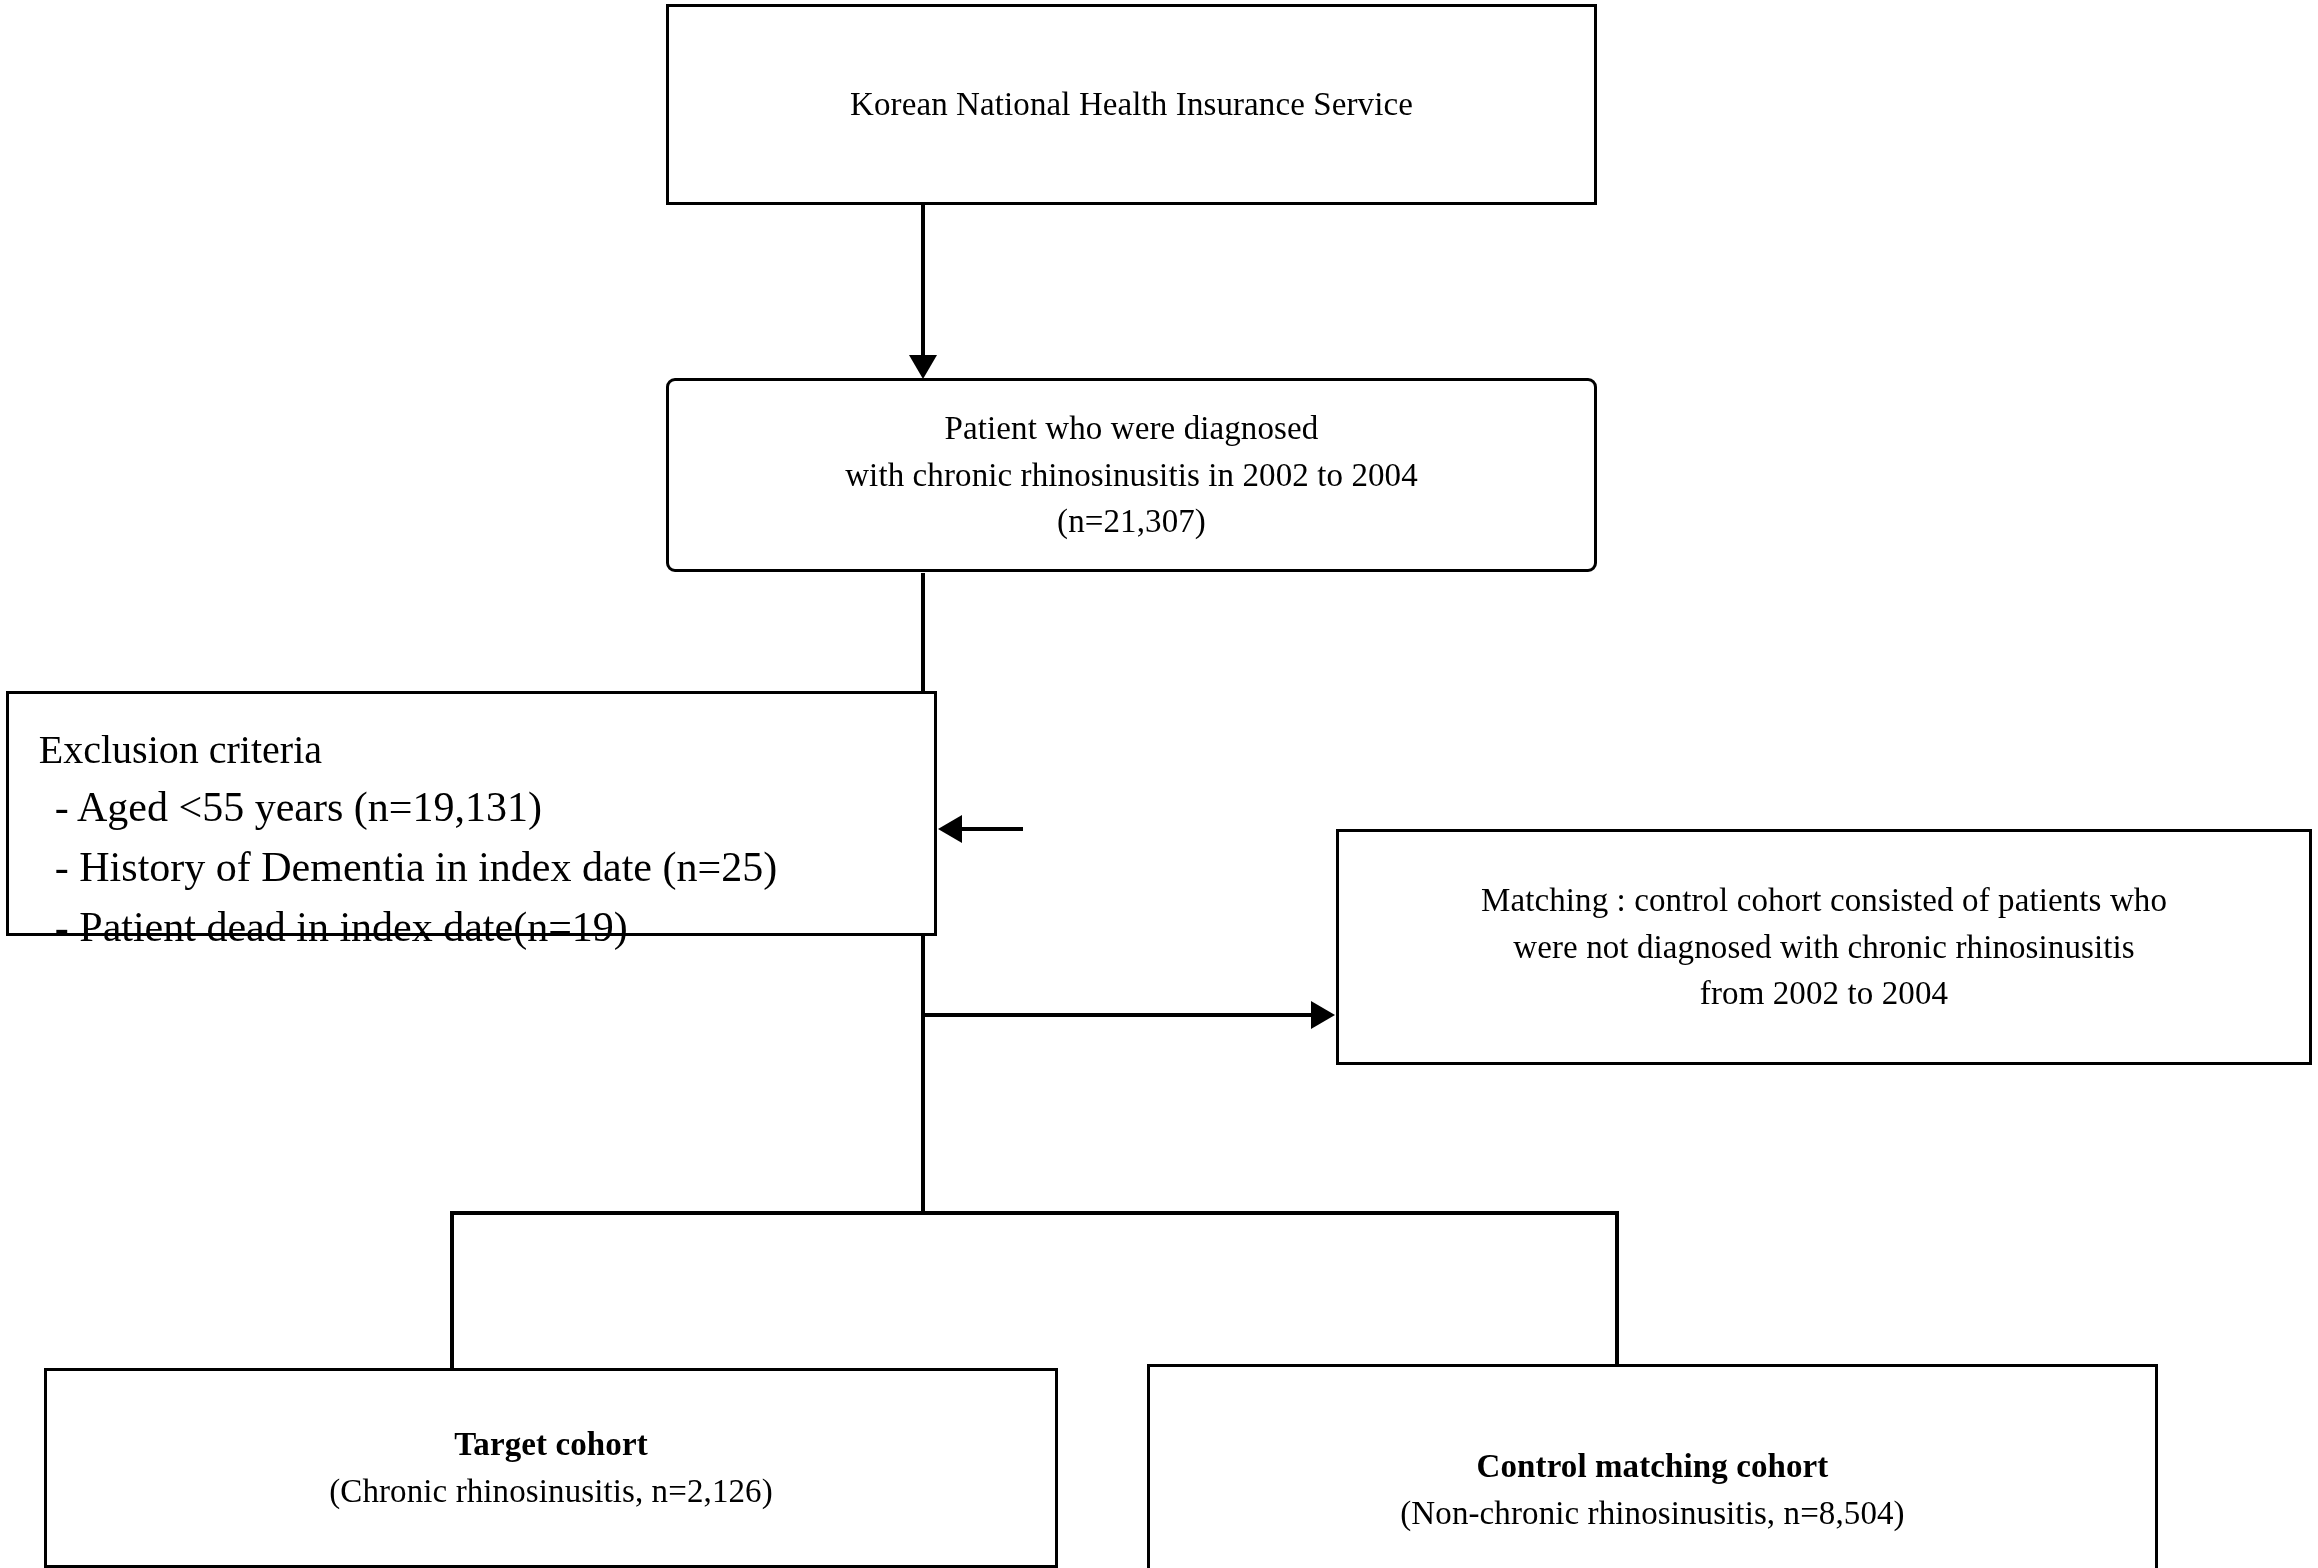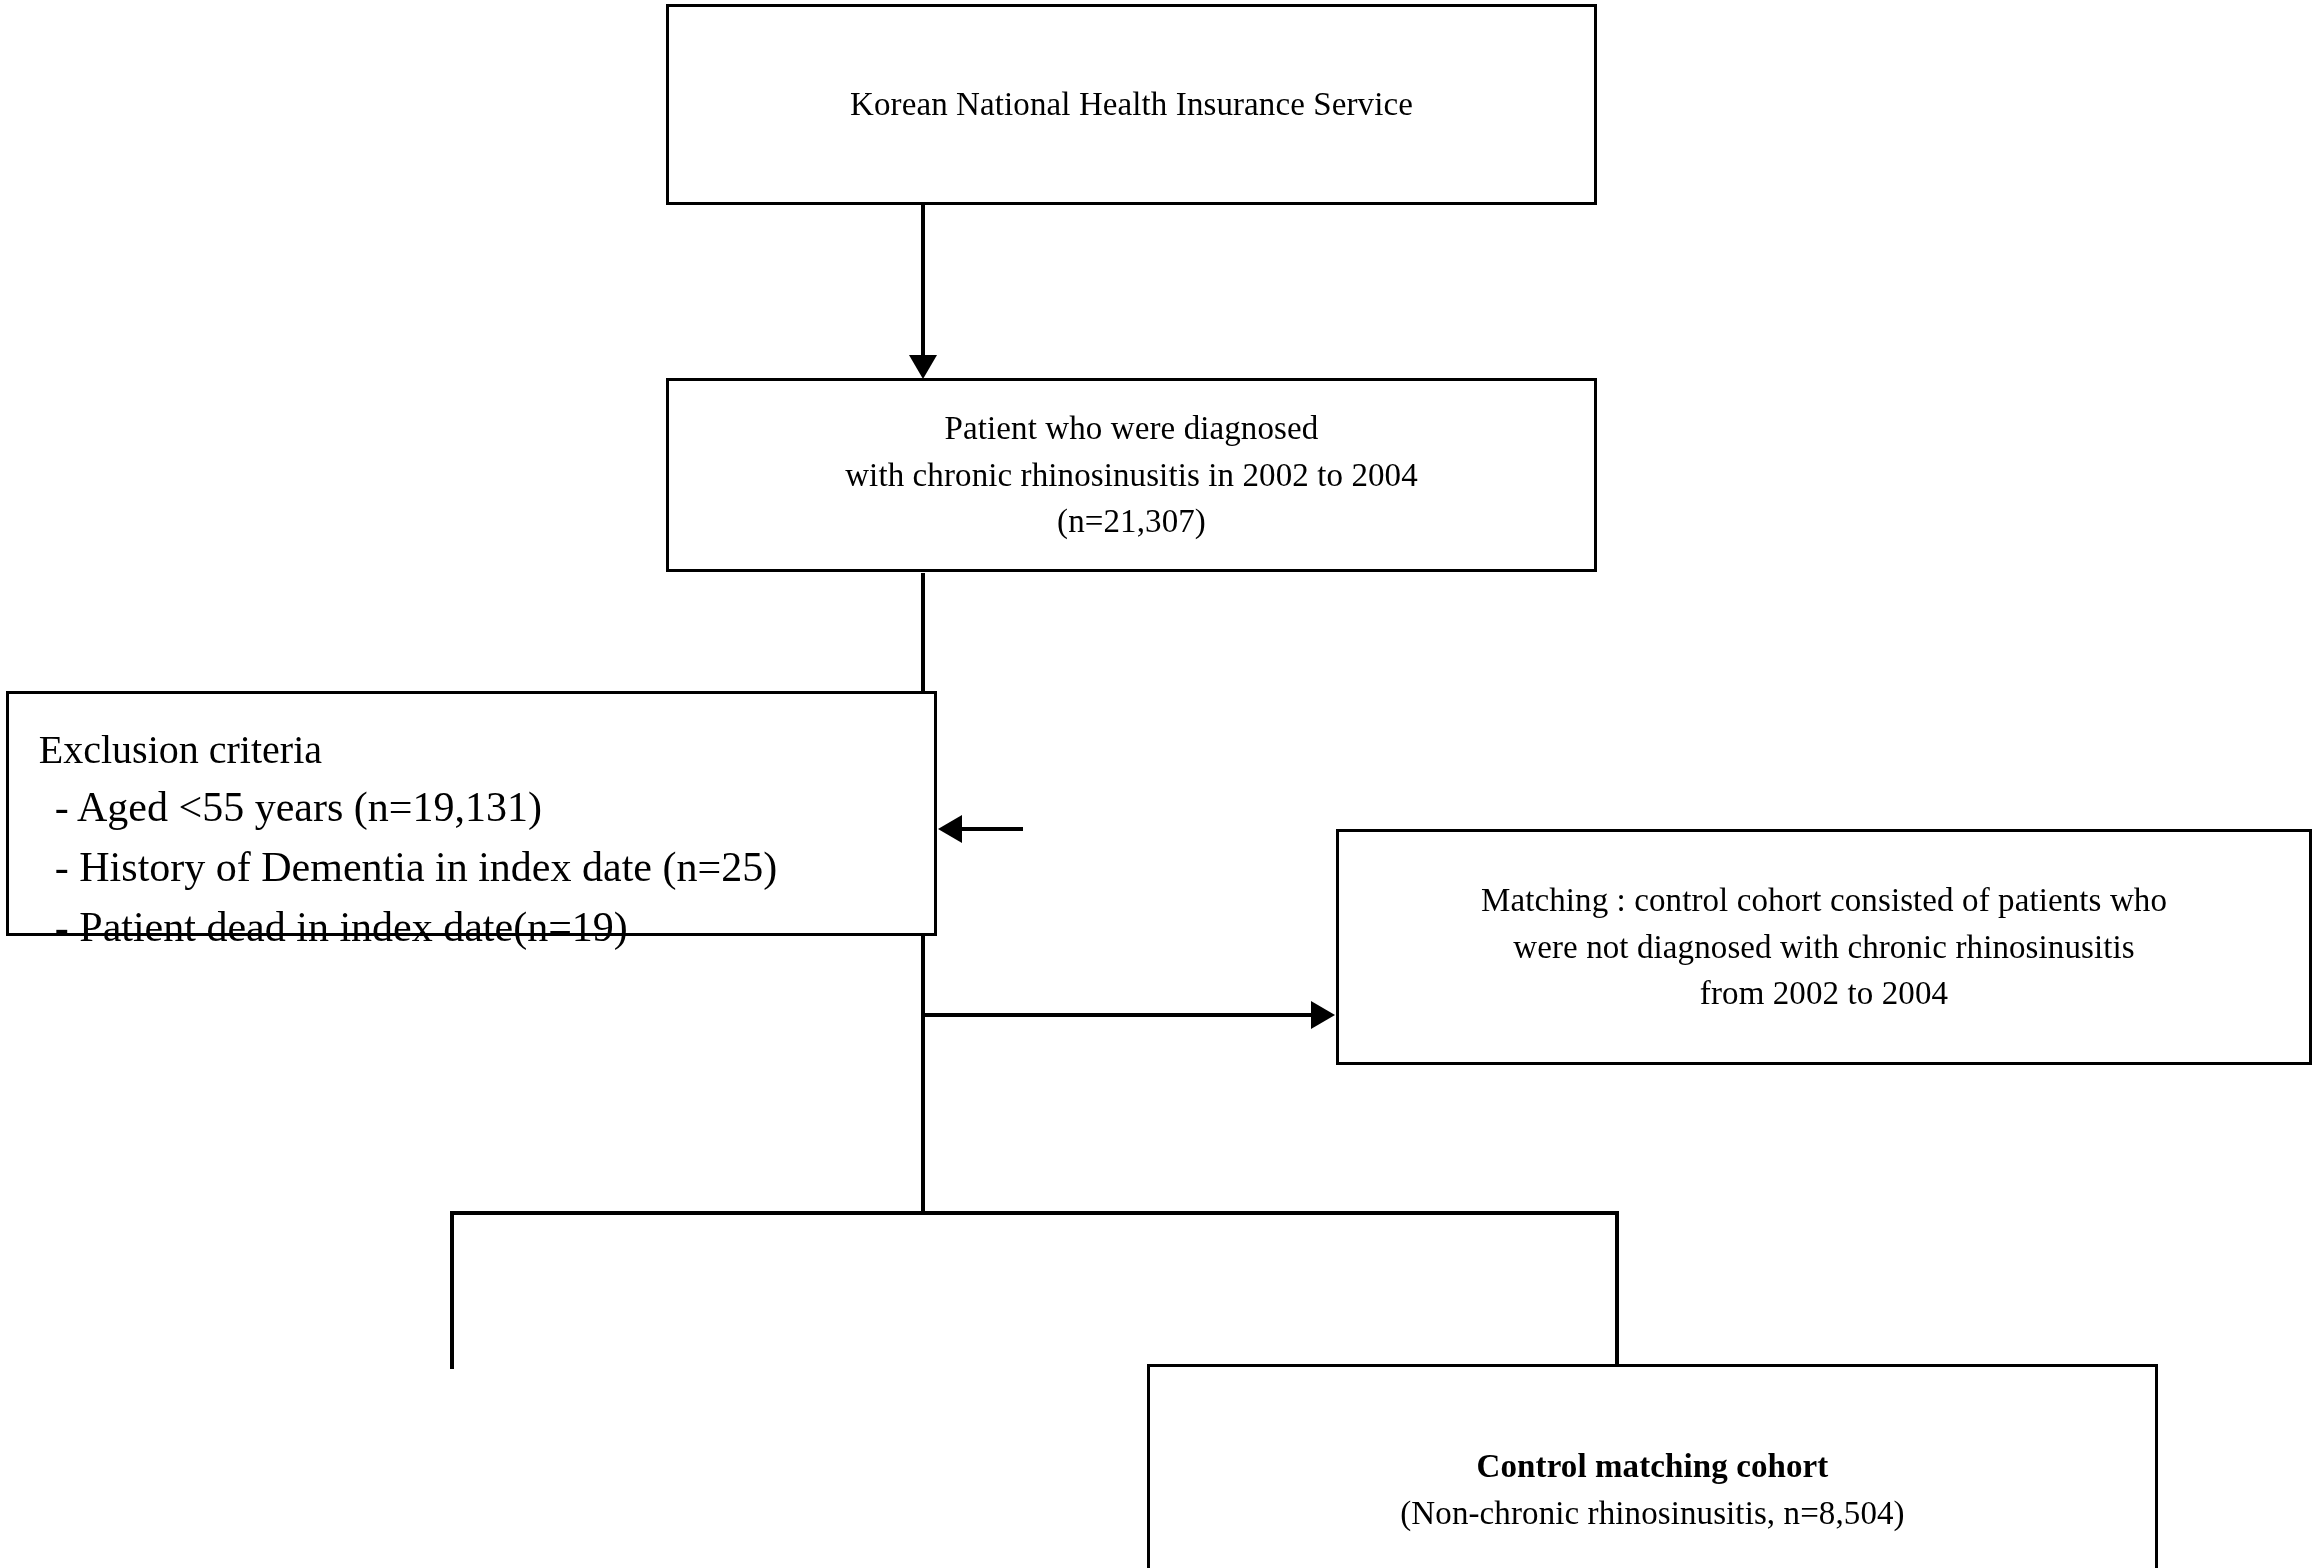--- a/index.html
+++ b/index.html
@@ -80,21 +80,21 @@
 
 <div id="canvas">
 
   <div class="node" style="left:666px; top:3.7px; width:931px; height:201px;">
     <div class="line">Korean National Health Insurance Service</div>
   </div>
 
   <div class="conn vline" style="left:921px; top:205px; height:154px;"></div>
   <div class="arrowhead arrow-down" style="left:909px; top:355px;"></div>
 
-  <div class="node" style="left:666px; top:378px; width:931px; height:194px;">
+  <div class="node" style="left:666px; top:378px; width:931px; height:194px;border-radius:9px;">
     <div class="line">Patient who were diagnosed</div>
     <div class="line">with chronic rhinosinusitis in 2002 to 2004</div>
     <div class="line">(n=21,307)</div>
   </div>
 
   <div class="conn vline" style="left:921px; top:573px; height:642px;"></div>
 
   <div class="node left-align" style="left:5.8px; top:691px; width:931px; height:245px; padding:23.4px 16px 0 16px;">
     <div class="crit-body">
       <div class="crit-head">Exclusion criteria</div>
@@ -113,20 +113,24 @@
     <div class="line">from 2002 to 2004</div>
   </div>
 
   <div class="conn hline" style="left:924px; top:1013px; width:388px;"></div>
   <div class="arrowhead arrow-right" style="left:1311px; top:1001px;"></div>
 
   <div class="conn hline" style="left:450px; top:1211px; width:1169px;"></div>
   <div class="conn vline" style="left:450px; top:1211px; height:158px;"></div>
   <div class="conn vline" style="left:1615px; top:1211px; height:154px;"></div>
 
+  <div class="node" style="left:44px; top:1368px; width:1014px; height:200px;">
+    <div class="line bold">Target cohort</div>
+    <div class="line">(Chronic rhinosinusitis, n=2,126)</div>
+  </div>
 
   <div class="node" style="left:1147px; top:1364px; width:1011px; height:252px;">
     <div class="line bold">Control matching cohort</div>
     <div class="line">(Non-chronic rhinosinusitis, n=8,504)</div>
   </div>
 
 </div>
 
 
 </body></html>

